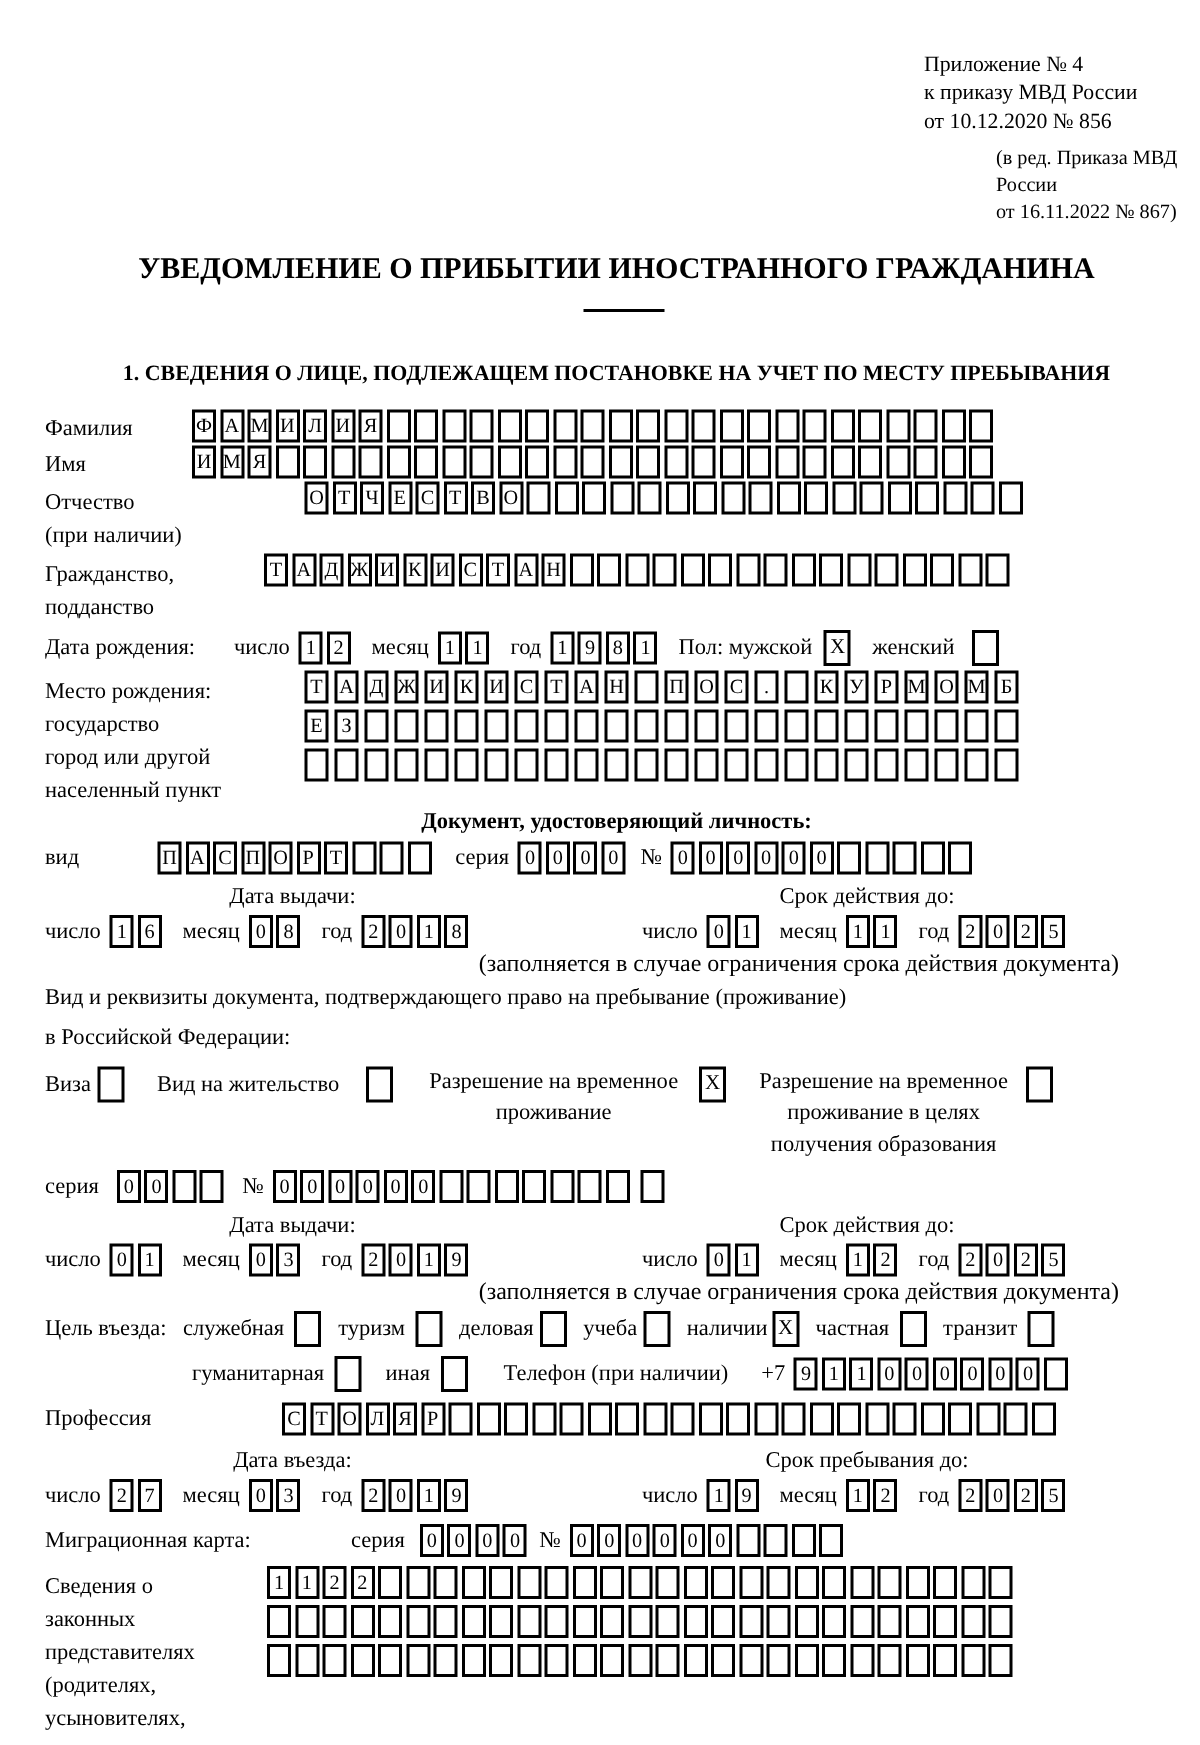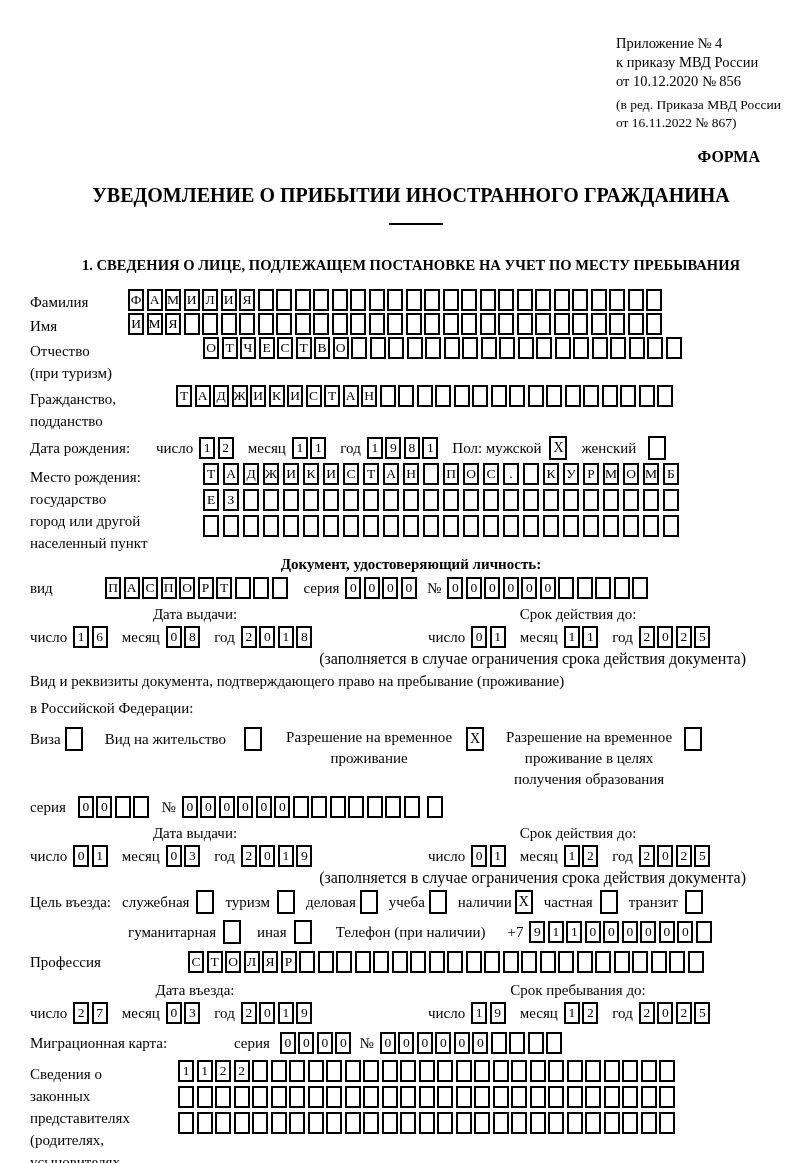--- a/index.html
+++ b/index.html
@@ -5,21 +5,21 @@
   * { box-sizing: border-box; }
   html,body { margin:0; padding:0; background:#ffffff; }
   .page {
     position:relative; width:800px; height:1163px; overflow:hidden;
     background:#ffffff; color:#000;
     font-family:"Liberation Serif","DejaVu Serif",serif;
     font-size:15px; padding:34px 8px 0 30px;
   }
   
   .hdr { margin-left:586px; font-size:14.5px; line-height:19px; }
-  .hdr-small { margin-top:5px; font-size:13.5px; line-height:18px; }
+  .hdr-small { margin-top:5px; font-size:13.5px; line-height:18px;margin-left:48px; }
   .forma { text-align:right; margin:16px 32px 0 0; font-weight:bold; font-size:16px; }
   .title { text-align:center; font-weight:bold; font-size:20px; line-height:23px; margin-top:18px; }
   .title-underline { display:inline-block; width:54px; height:14px; border-bottom:2px solid #000; margin-left:10px; }
   .sec { text-align:center; font-weight:bold; font-size:14.6px; margin-top:27px; margin-bottom:15px; }
 
   
   .frow { display:flex; align-items:flex-start; margin-bottom:1px; }
   .flabel { flex:none; line-height:20px; padding-top:3px; }
   .w98{width:98px}.w146{width:146px}.w173{width:173px}.w126{width:126px}.w75{width:75px}.w148{width:148px}.w112{width:112px}.w205{width:160px}
   .cells { display:inline-flex; gap:2.5px; flex:none; }
@@ -66,21 +66,20 @@
   <div class="hdr">
     <div>Приложение № 4</div>
     <div>к приказу МВД России</div>
     <div>от 10.12.2020 № 856</div>
     <div class="hdr-small">
       <div>(в ред. Приказа МВД России</div>
       <div>от 16.11.2022 № 867)</div>
     </div>
   </div>
 
-  <div class="forma">ФОРМА</div>
 
   <div class="title">
     <div>УВЕДОМЛЕНИЕ О ПРИБЫТИИ ИНОСТРАННОГО ГРАЖДАНИНА</div>
     <div>
       <span class="title-underline"></span>
     </div>
   </div>
 
   <div class="sec">1. СВЕДЕНИЯ О ЛИЦЕ, ПОДЛЕЖАЩЕМ ПОСТАНОВКЕ НА УЧЕТ ПО МЕСТУ ПРЕБЫВАНИЯ</div>
 
@@ -150,21 +149,21 @@
         <span class="cell"></span>
         <span class="cell"></span>
         <span class="cell"></span>
         <span class="cell"></span>
       </div>
   </div>
 
   <div class="frow">
     <div class="flabel w173 lbl-lines">
       <div>Отчество</div>
-      <div>(при туризм)</div>
+      <div>(при наличии)</div>
     </div>
     <div class="cells">
         <span class="cell">О</span>
         <span class="cell">Т</span>
         <span class="cell">Ч</span>
         <span class="cell">Е</span>
         <span class="cell">С</span>
         <span class="cell">Т</span>
         <span class="cell">В</span>
         <span class="cell">О</span>

